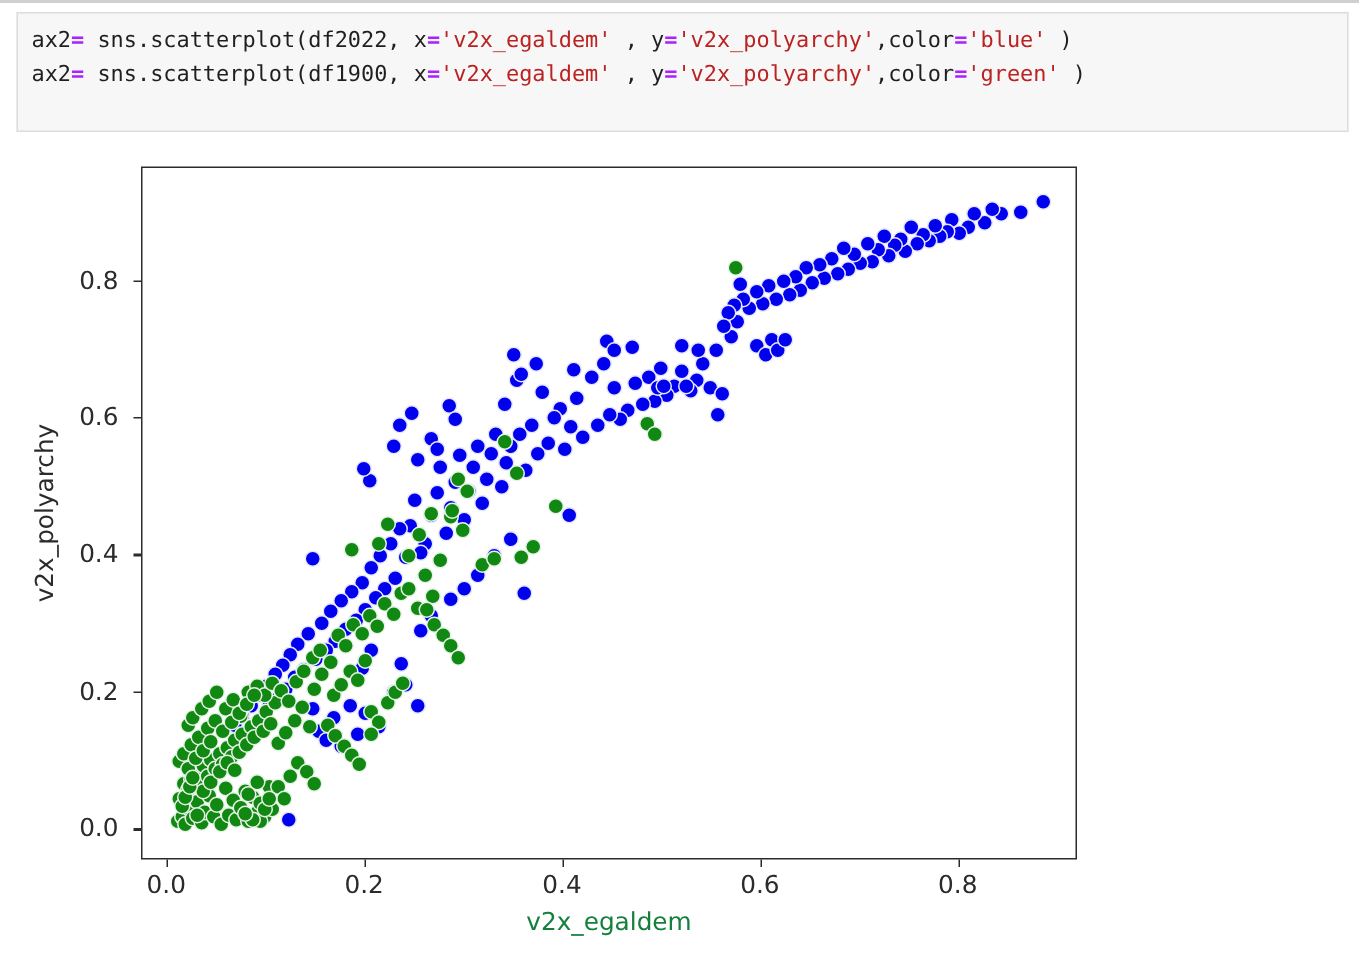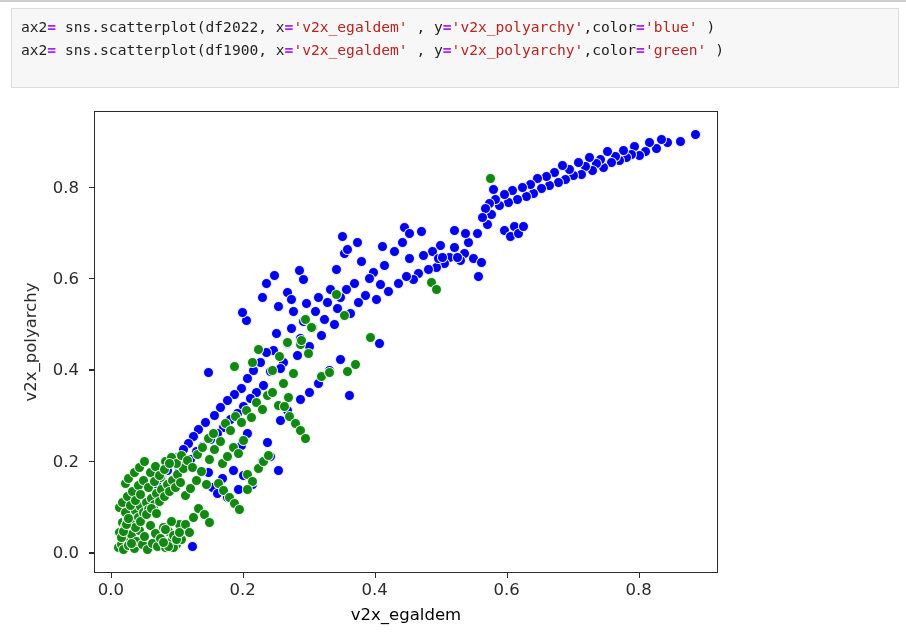--- a/index.html
+++ b/index.html
@@ -122,21 +122,21 @@
     text-align: right;
   }
 
   .axis-label-x {
     position: absolute;
     top: 509px;
     left: 0;
     width: 906px;
     text-align: center;
     font-size: 16.5px;
-    color: #000000;
+    color: #15803d;
   }
   .axis-label-x span { position: relative; left: -47px; }
 
   .axis-label-y {
     position: absolute;
     left: 30px;
     top: 246px;
     font-size: 16.5px;
     color: #2b2b2b;
     transform: translate(-50%,-50%) rotate(-90deg);

